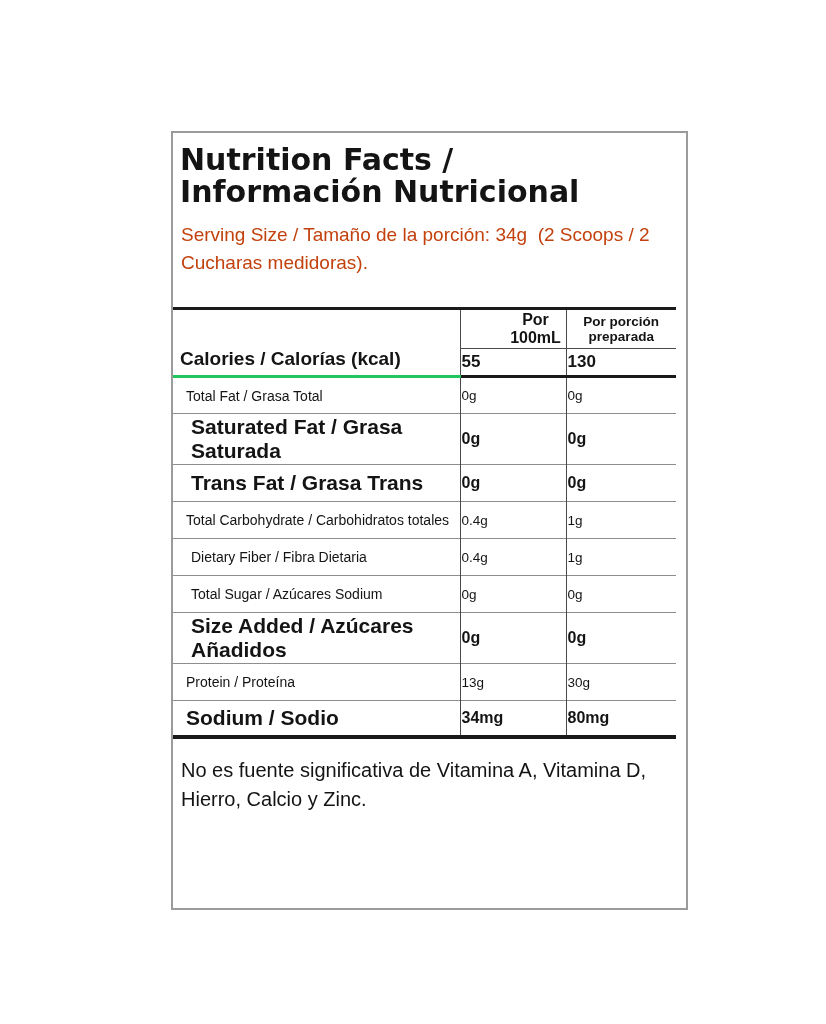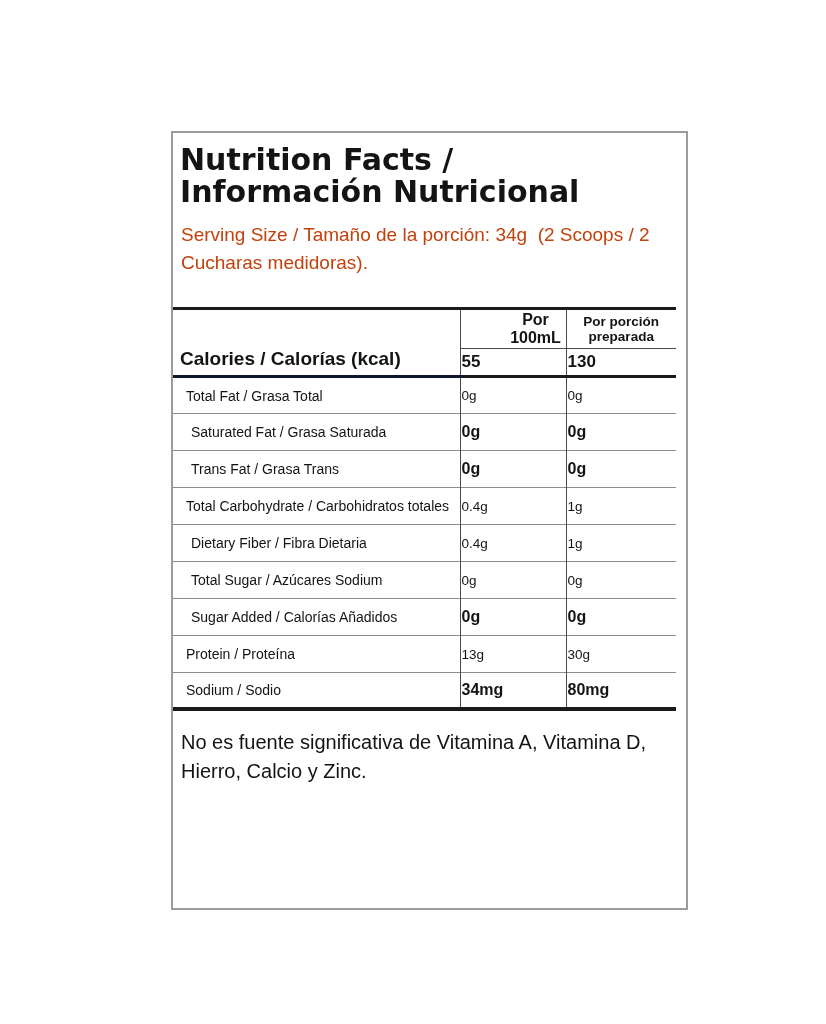--- a/index.html
+++ b/index.html
@@ -36,33 +36,33 @@
   th.hdr {
     border-left:1.5px solid #4a4a4a; border-bottom:1.5px solid #4a4a4a;
     height:35px; vertical-align:middle; text-align:center;
     font-weight:bold; padding:1px 3px; color:#141414;
   }
   th.hdr-100 { font-size:16px;padding-left:48px; }
   th.hdr-por { font-size:13.5px; line-height:15px; }
   td.cal-lbl {
     vertical-align:bottom; text-align:left;
     font-size:19px; font-weight:bold; padding:0 0 5px 7px;
-    border-bottom:3px solid #0f172a;
+    border-bottom:3px solid #22c55e;
   }
   tr.cal-row { border-bottom:3px solid #1a1a1a; }
   tr.cal-row td.val { height:24px; }
   td.cal-val { font-size:17px; font-weight:bold; }
   td.val { text-align:left; border-left:1.5px solid #4a4a4a; }
   tbody.nrows tr { border-bottom:1px solid #8d8d8d; height:37px; }
   tbody.nrows tr:last-child { height:36px; border-bottom:none; }
   td.lbl { text-align:left; padding-left:13px; vertical-align:middle; }
   td.lbl.indent { padding-left:18px; }
   td.plain.lbl { font-size:14px; }
   td.plain.val { font-size:13.5px; }
-  td.bold.lbl { font-size:14px; font-weight:normal; }
+  td.bold.lbl { font-size:21px; font-weight:bold; }
   td.bold.val { font-size:16px; font-weight:bold; }
   .footnote {
     margin:17px 6px 0 8px; font-size:20px; line-height:29px;
     color:#141414; width:490px;
   }
 </style>
 </head>
 <body>
 
 <div class="page">
@@ -119,21 +119,21 @@
             <td class="lbl plain indent">Dietary Fiber / Fibra Dietaria</td>
             <td class="val plain">0.4g</td>
             <td class="val plain">1g</td>
           </tr>
           <tr>
             <td class="lbl plain indent">Total Sugar / Azúcares Sodium</td>
             <td class="val plain">0g</td>
             <td class="val plain">0g</td>
           </tr>
           <tr>
-            <td class="lbl bold indent">Sugar Added / Calorías Añadidos</td>
+            <td class="lbl bold indent">Size Added / Azúcares Añadidos</td>
             <td class="val bold">0g</td>
             <td class="val bold">0g</td>
           </tr>
           <tr>
             <td class="lbl plain">Protein / Proteína</td>
             <td class="val plain">13g</td>
             <td class="val plain">30g</td>
           </tr>
           <tr>
             <td class="lbl bold">Sodium / Sodio</td>

